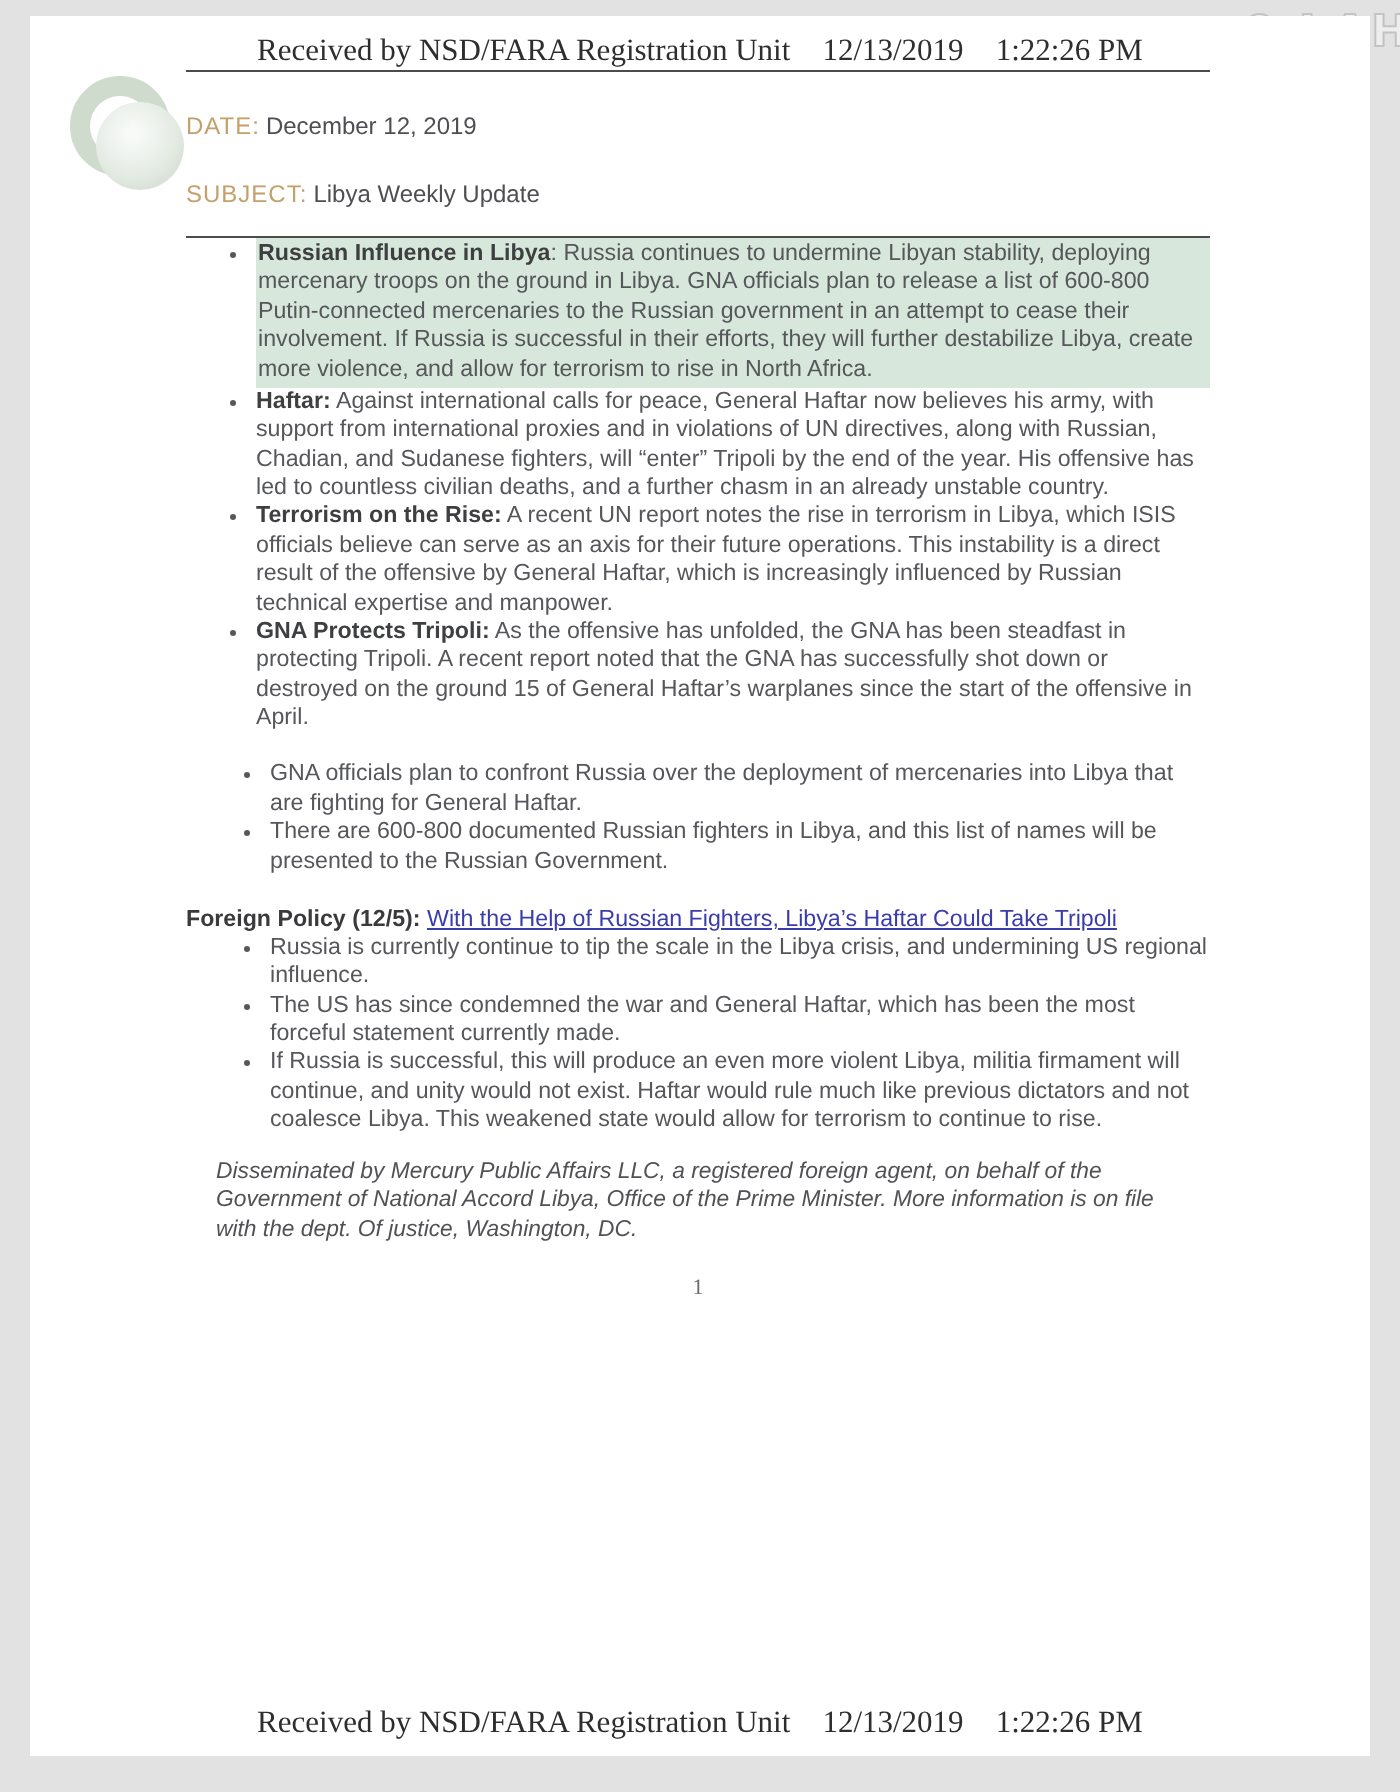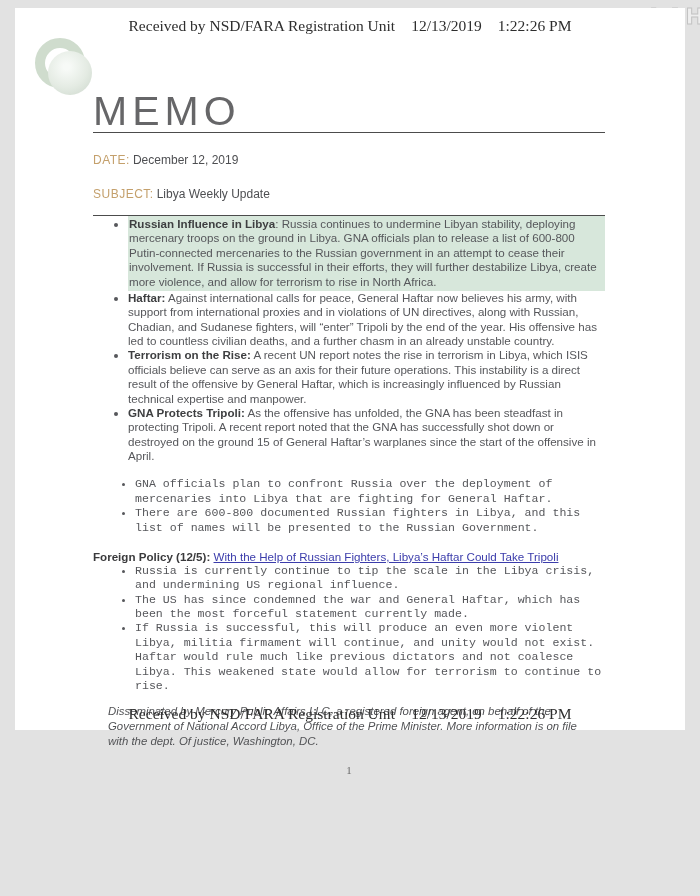--- a/index.html
+++ b/index.html
@@ -3,21 +3,21 @@
 <meta charset="utf-8">
 <style>
   * { margin: 0; padding: 0; box-sizing: border-box; }
   html, body { width: 700px; }
   body { background: #e2e2e2; font-family: "Liberation Sans", sans-serif; }
   .frame {
     width: 700px; height: 896px; background: #e2e2e2;
     padding: 8px 15px 18px 15px; position: relative; overflow: hidden;
   }
   .page {
-    width: 670px; height: 722px; background: #ffffff;
+    width: 670px; height: 870px; background: #ffffff;
     position: relative;
   }
   .stamp {
     font-family: "Liberation Serif", serif;
     font-size: 15.5px; color: #2e2e2e;
     text-align: center; padding-top: 9px; white-space: nowrap;
   }
   .stamp .gap { display: inline-block; width: 16px; }
   .stamp-bottom {
     position: absolute; bottom: 7px; left: 0; width: 100%;
@@ -53,21 +53,21 @@
   }
   .rule-1 { margin-top: 15px; }
   .rule-2 { margin-top: 19px; }
   .meta { margin-top: 20px; font-size: 12px; }
   .meta-row { margin-bottom: 14px; margin-top: 20px; }
   .meta-label { color: #c4a06c; letter-spacing: 0.5px; }
   .meta-value { color: #4e4f52; margin-left: 3px; }
   .body-text { font-size: 11.6px; line-height: 1.24; color: #56575b; }
   .intro { margin-top: 19px; }
   ul.bullets { margin: 0; padding-left: 35px; list-style: disc outside; }
-  ul.bullets.sub { padding-left: 42px; font-family: Liberation Mono, monospace; }
+  ul.bullets.sub { padding-left: 42px; }
   ul.bullets li { margin: 0; }
   ul.bullets li b { color: #3e3f41; }
   li.hl-li span.hl-block {
     display: block; background: #d7e7db; padding: 1px 2px 2px 1px;
   }
   .section { margin-top: 14px; }
   .section-head { font-size: 11.6px; line-height: 1.3; }
   .section-src { font-weight: bold; color: #3a3a3c; }
   .section-link { color: #3b3cab; text-decoration: underline; }
   .disclaimer {
@@ -86,21 +86,20 @@
   <div class="watermark">©ФАН</div>
   <div class="page">
 
     <div class="stamp">
       <span>Received by NSD/FARA Registration Unit</span><span class="gap"></span><span>12/13/2019</span><span class="gap"></span><span>1:22:26 PM</span>
     </div>
 
     <div class="logo"></div>
 
     <div class="content">
-      <h1 class="memo-title">MEMO</h1>
       <hr class="rule rule-1">
 
       <div class="meta">
         <div class="meta-row">
           <span class="meta-label">DATE:</span><span class="meta-value">December 12, 2019</span>
         </div>
         <div class="meta-row">
           <span class="meta-label">SUBJECT:</span><span class="meta-value">Libya Weekly Update</span>
         </div>
       </div>

